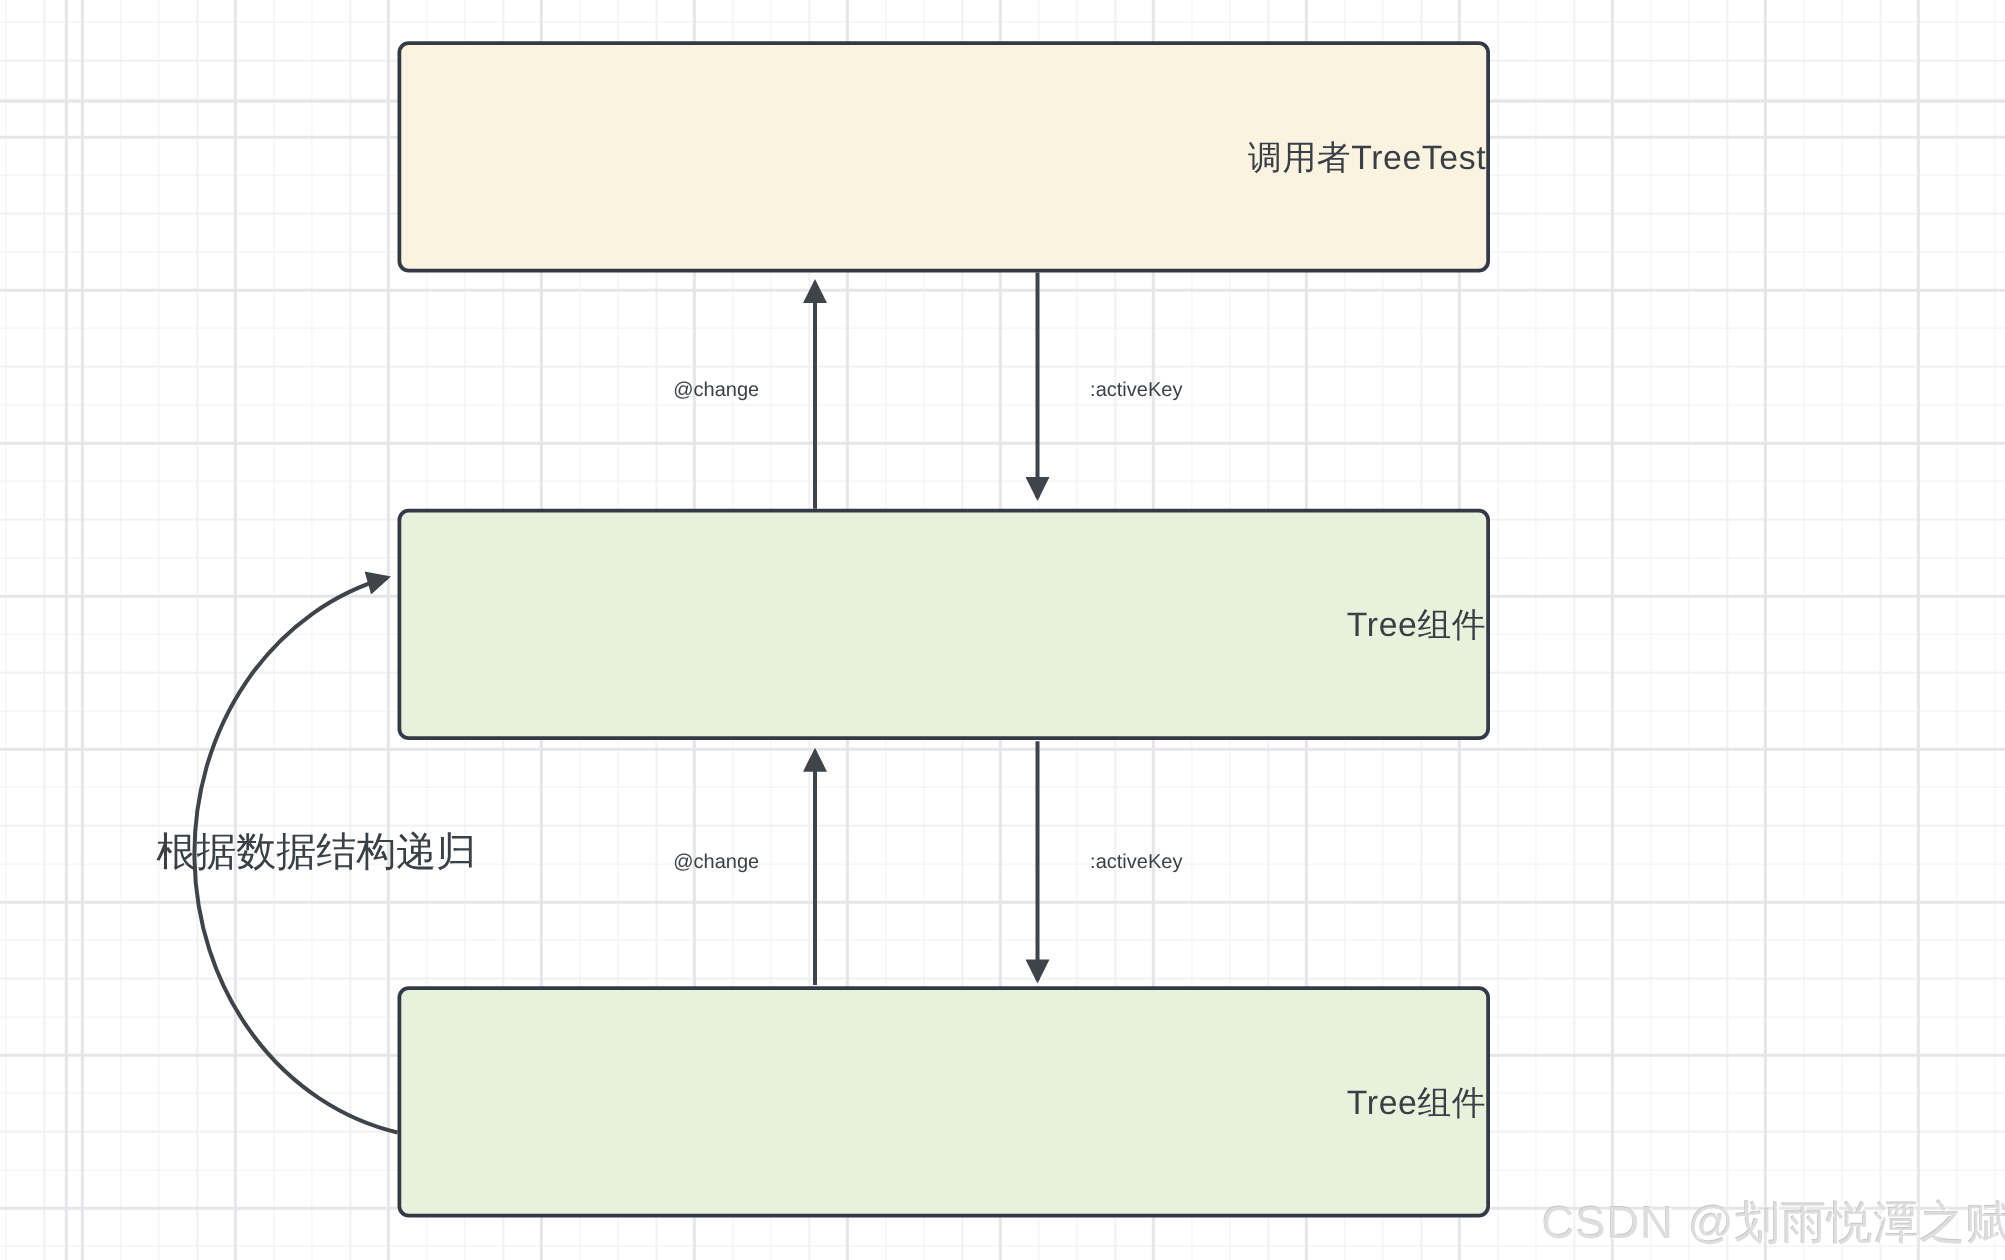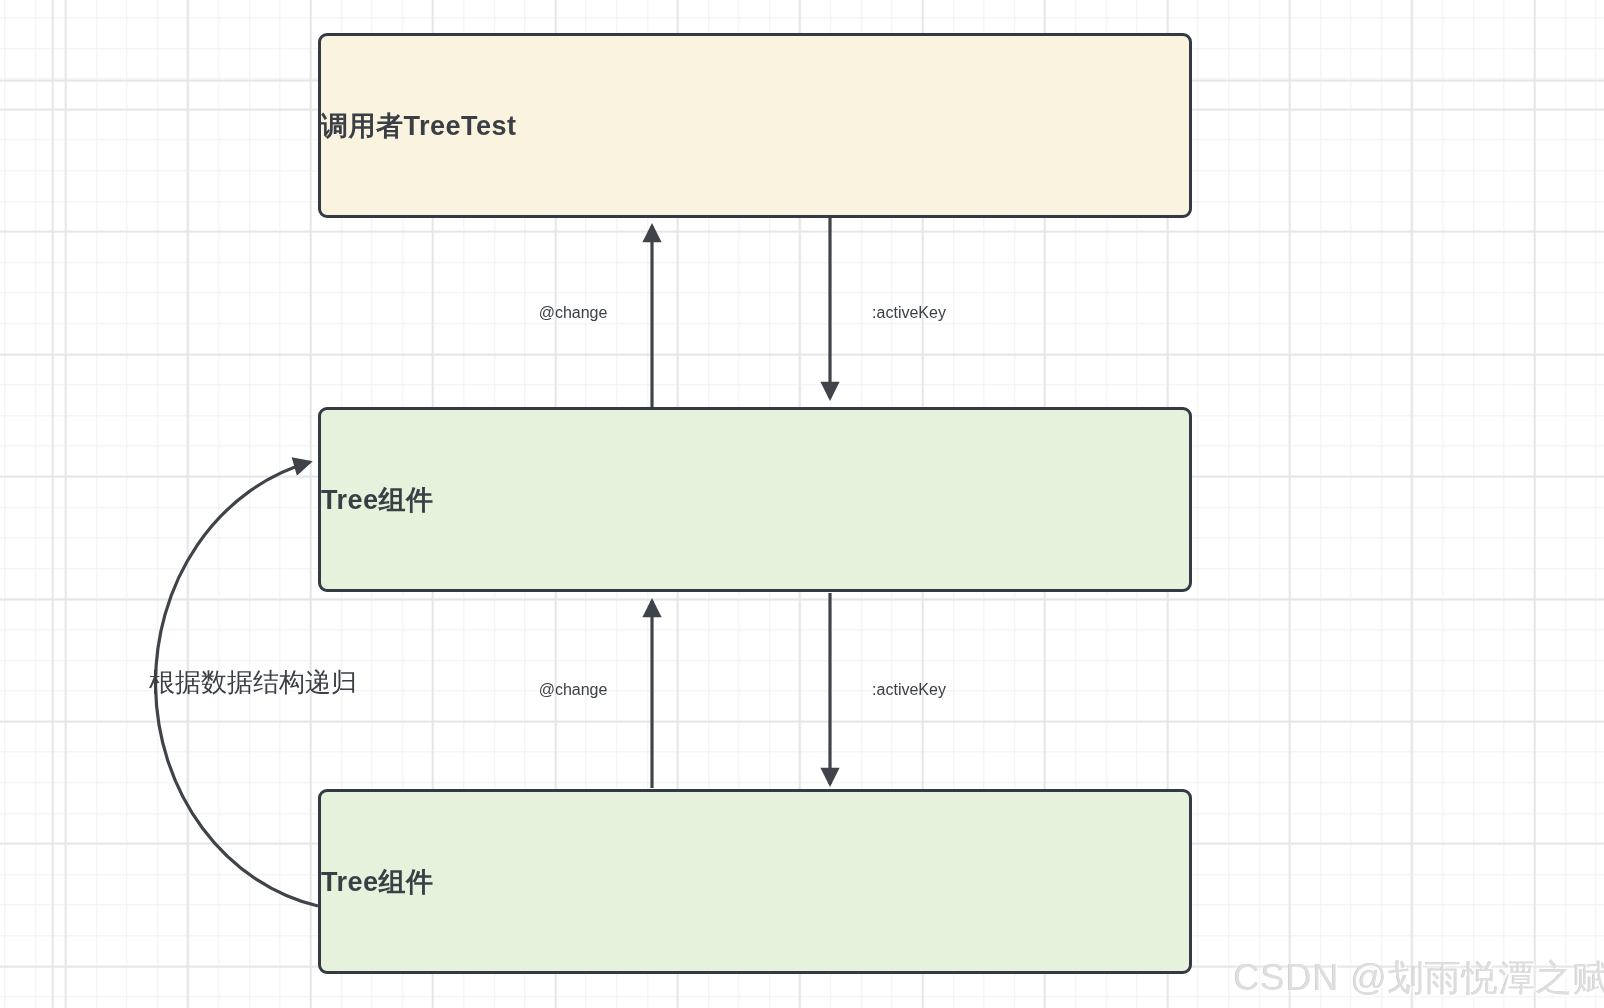--- a/index.html
+++ b/index.html
@@ -32,41 +32,40 @@
   .node {
     position: absolute;
     left: 318px;
     width: 874px;
     height: 185px;
     box-sizing: border-box;
     border: 3px solid #333a46;
     border-radius: 9px;
     display: flex;
     align-items: center;
-    justify-content: flex-start;
+    justify-content: flex-end;
     font-size: 27px;
     color: #3a3f45;
     letter-spacing: 0.5px;
-    font-weight: bold;
   }
   .node-caller { top: 33px;  background: #faf3e0; }
   .node-tree   { top: 407px; background: #e6f2dc; }
   .node-child  { top: 789px; background: #e6f2dc; }
   .edge-label {
     position: absolute;
     transform: translate(-50%, -50%);
     font-size: 16px;
     color: #3b4046;
     white-space: nowrap;
   }
   .lbl-change-top    { left: 573px; top: 313px; }
   .lbl-activekey-top { left: 909px; top: 313px; }
   .lbl-change-bot    { left: 573px; top: 690px; }
   .lbl-activekey-bot { left: 909px; top: 690px; }
-  .lbl-recursion     { left: 253px; top: 682px; font-size: 26px; }
+  .lbl-recursion     { left: 253px; top: 682px; font-size: 32px; }
   .watermark {
     position: absolute;
     right: -6px;
     top: 956px;
     font-size: 36px;
     line-height: 44px;
     white-space: nowrap;
     color: #dedede;
     text-shadow: 1.5px 1.5px 0 #ffffff, -0.5px -0.5px 0 #c6c6c6;
     letter-spacing: 1px;

